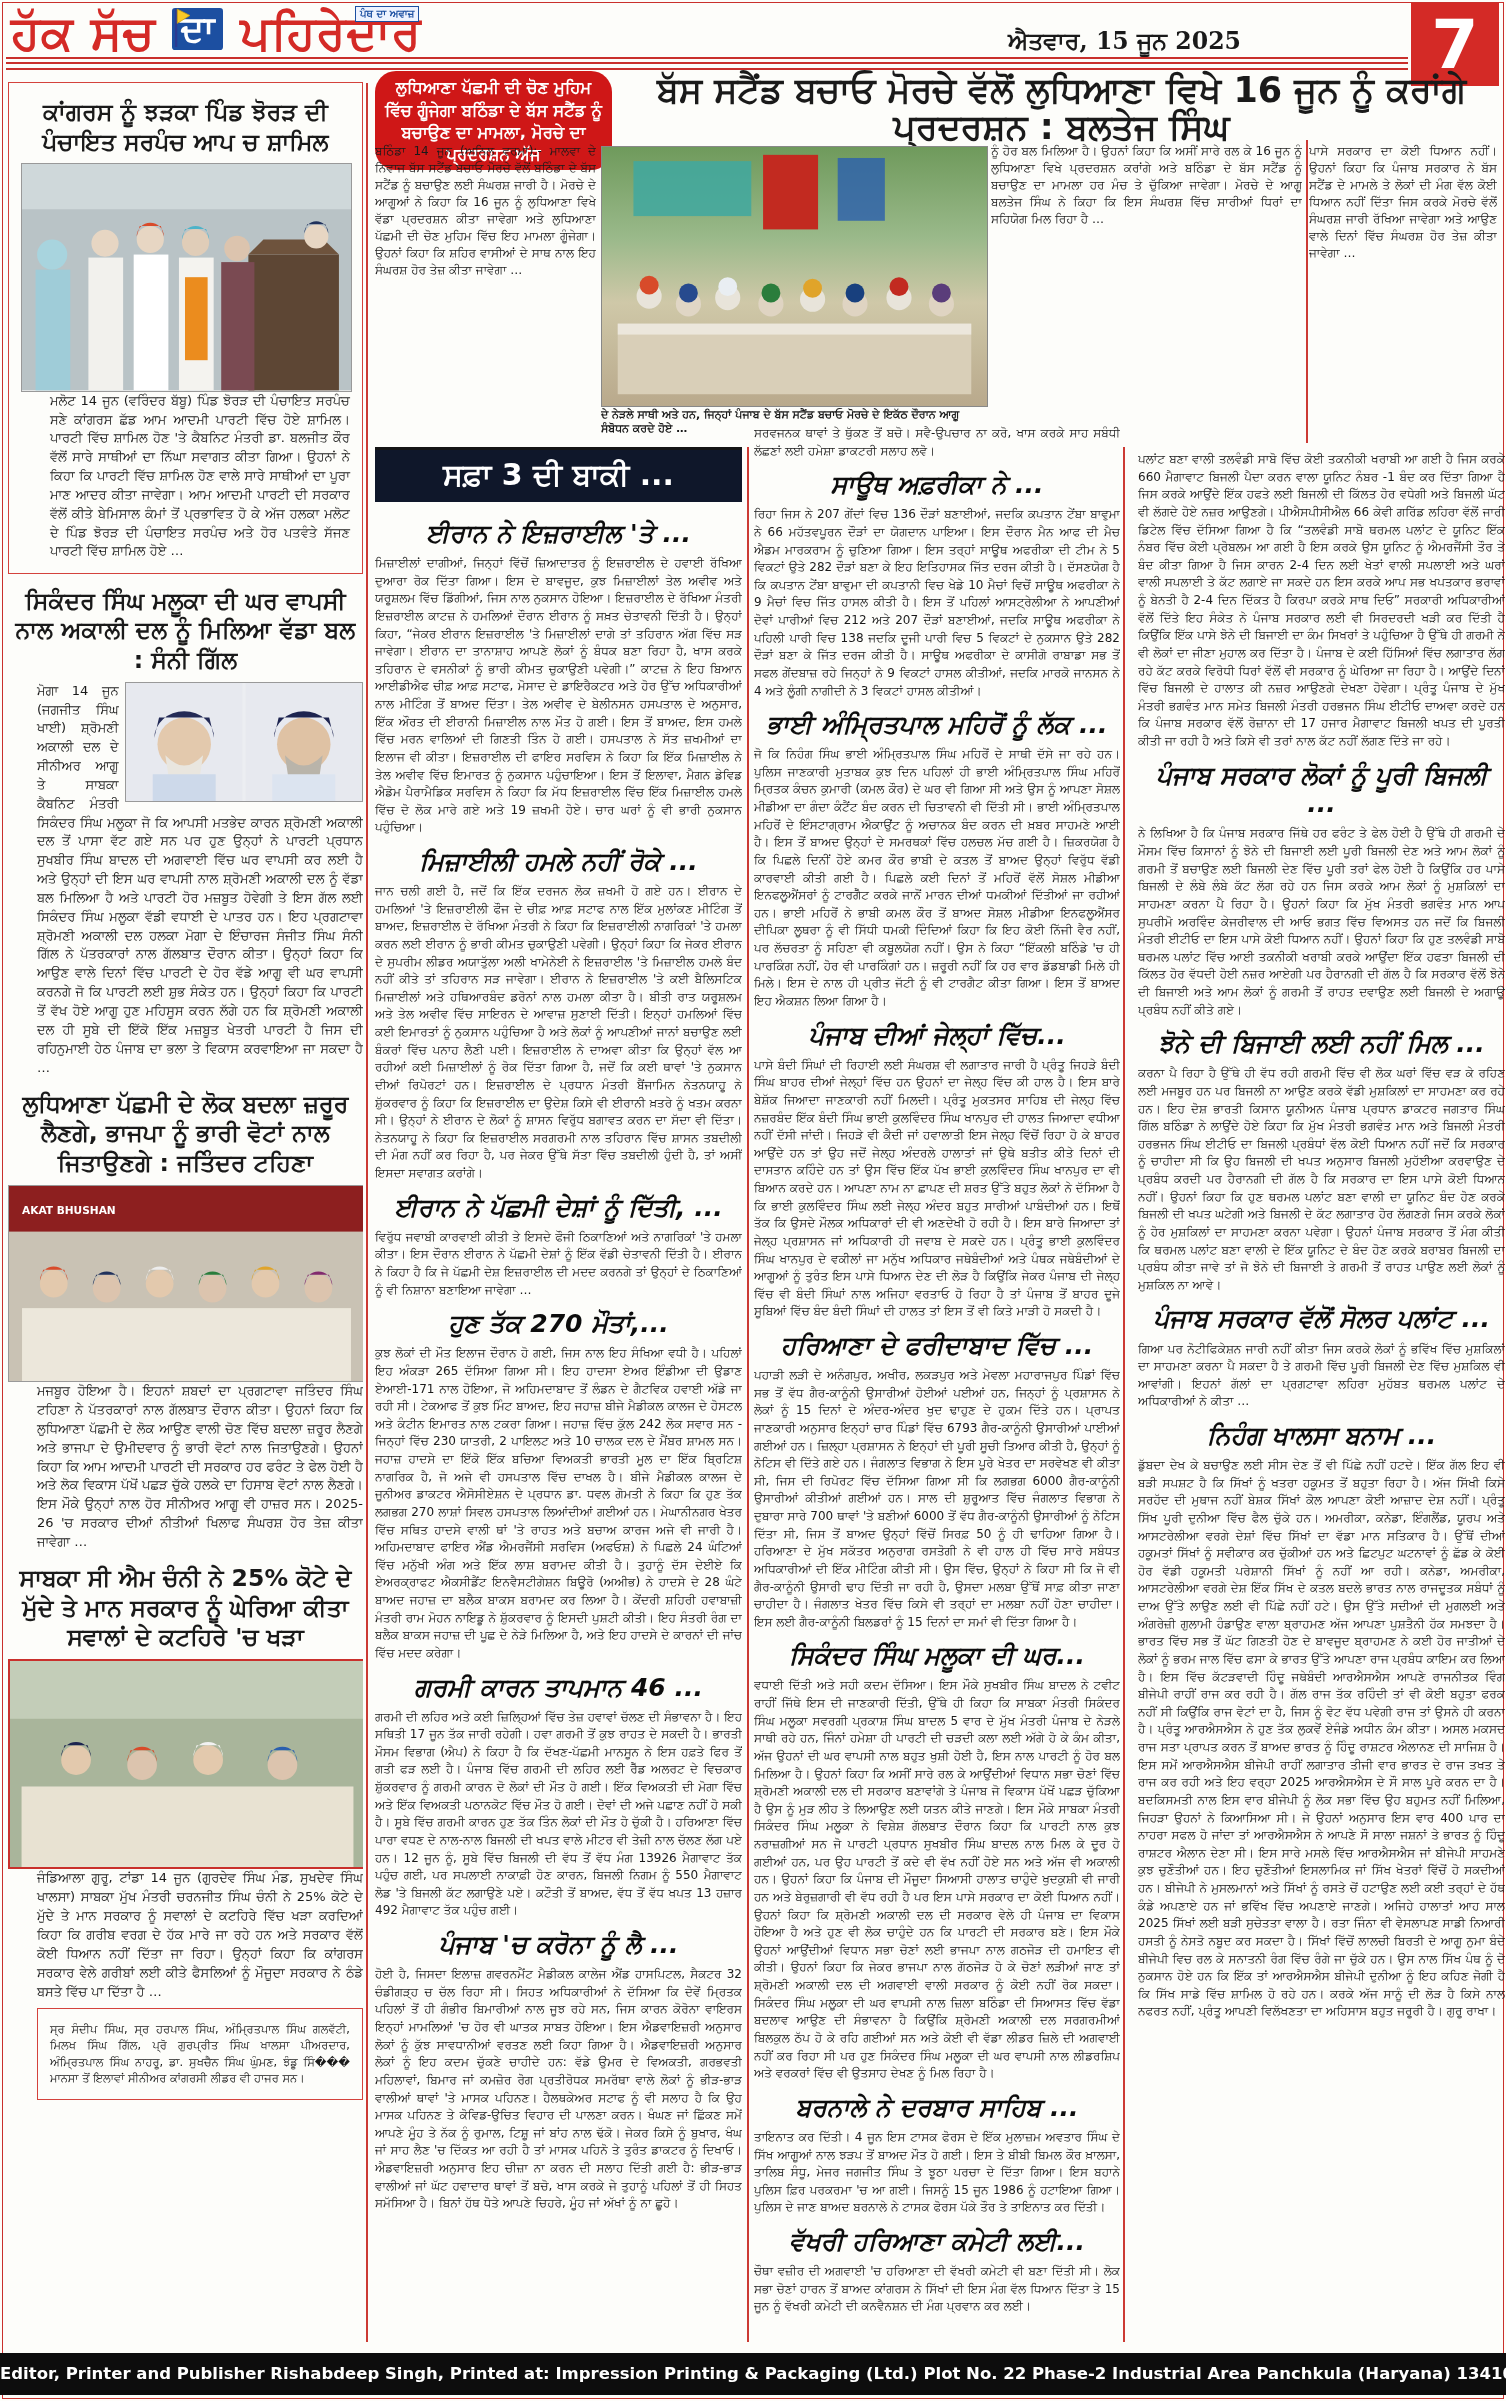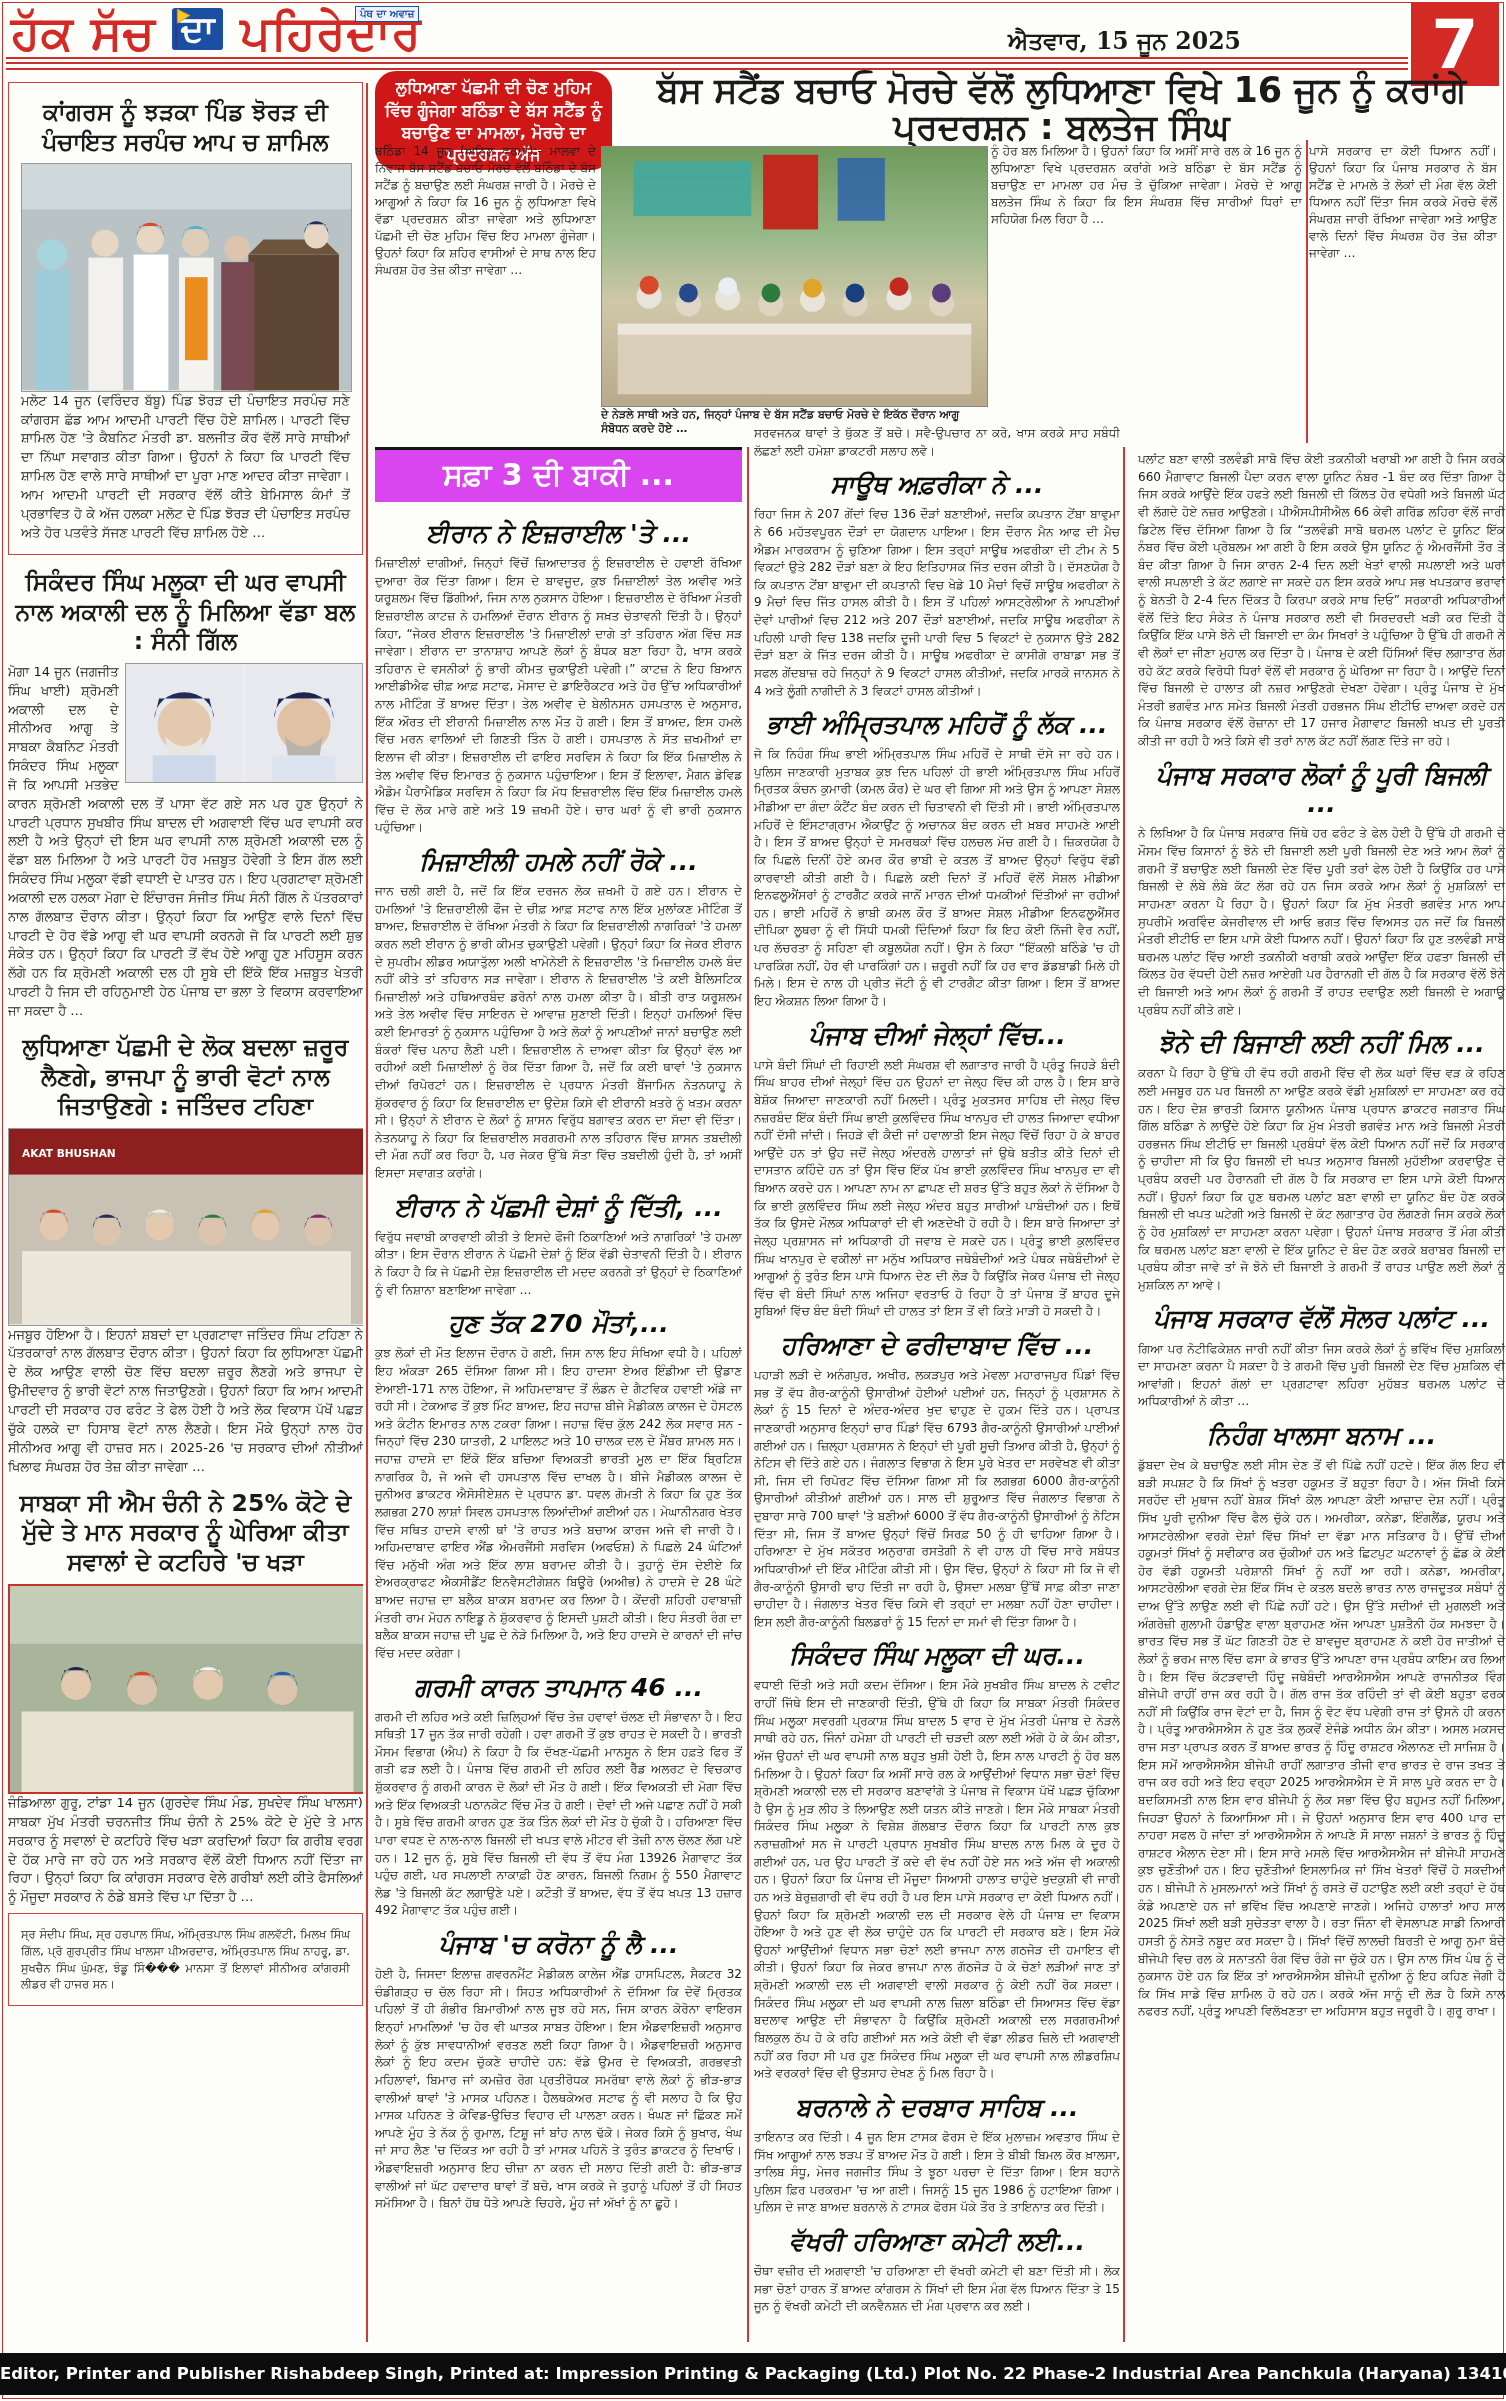--- a/index.html
+++ b/index.html
@@ -29,34 +29,34 @@
   .lead-col{font-size:12px;line-height:1.42;text-align:justify;overflow:hidden;}
   .lc1{left:375px;top:143px;width:221px;height:300px;}
   .lc3{left:991px;top:143px;width:311px;height:300px;}
   .lc4{left:1309px;top:143px;width:188px;height:300px;}
   .lead-photo{left:601px;top:146px;width:385px;height:259px;border:0.8px solid #888;}
   .lead-caption{left:601px;top:408px;width:385px;height:36px;font-size:11px;font-weight:bold;
                 overflow:hidden;line-height:1.3;}
   
   .vd{width:1.6px;background:#cc3a34;}
   
-  .banner{left:375px;top:447px;width:367px;height:52px;background:#d946ef;border-top:3.9px solid #151515;
+  .banner{left:375px;top:447px;width:367px;height:52px;background:#0f172a;border-top:3.9px solid #151515;
           color:#fff;font-size:30px;font-weight:bold;text-align:center;line-height:49px;}
   .flowcol{overflow:hidden;font-size:12px;line-height:1.47;text-align:justify;}
   .c2{left:375px;top:509px;width:367px;height:1834px;}
   .c3{left:754px;top:425px;width:366px;height:1917px;}
   .c45{left:1130px;top:451px;width:367px;height:1892px;margin-left:8px;}
   .subhead{font-size:25px;font-weight:800;font-style:italic;text-align:center;line-height:1.15;
            margin:11px 0 6.3px 0;color:#0d0d0d;}
   .story-body{margin:0;}
   
   .rail{left:7.9px;top:82px;width:355px;height:2264px;overflow:hidden;}
   .rail-art{margin-bottom:12.6px;}
   .rail-head{font-size:23.6px;font-weight:800;text-align:center;line-height:1.25;margin:3.1px 0 6.3px 0;}
-  .rail-body{font-size:13px;line-height:1.45;text-align:justify;}
+  .rail-body{font-size:13px;line-height:1.45;text-align:justify;margin-left:29px;}
   .boxed{border:1.6px solid #d4423c;padding:12px;}
   .railphoto{width:100%;display:block;border:0.8px solid #999;}
   .redframe{border:2.4px solid #c9302c;}
   .photo-banner-text{font-size:13px;font-weight:bold;fill:#ffffff;}
   
   .footer{left:0;top:2353px;width:1506px;height:42px;background:#0d0d0d;color:#fff;
           font-size:16.5px;font-weight:bold;line-height:42px;text-align:center;white-space:nowrap;}
 </style>
 </head>
 <body>

